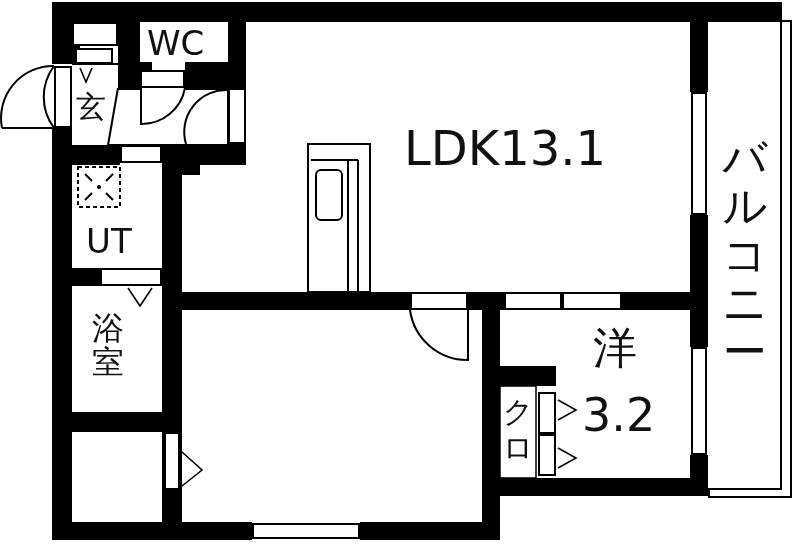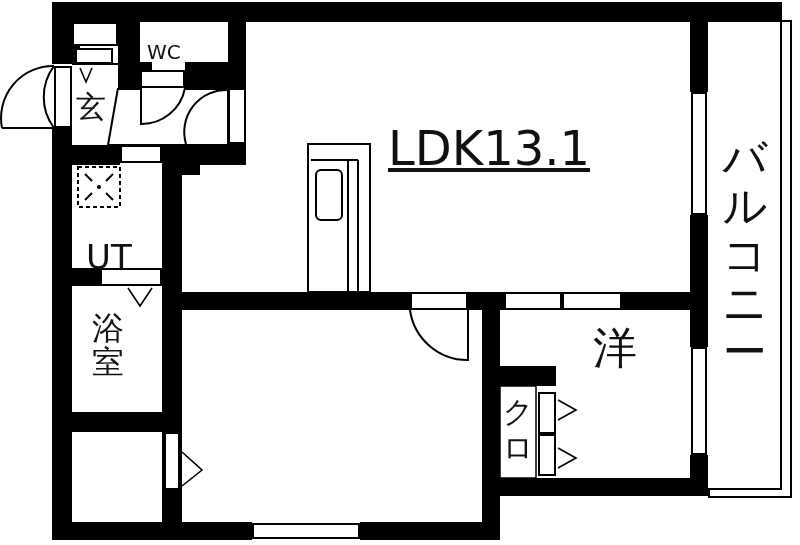--- a/index.html
+++ b/index.html
@@ -104,29 +104,30 @@
     </g>
 
     <path d="M410 310 A58 58 0 0 0 468 360 L468 310" fill="none" stroke="#000" stroke-width="2"></path>
 
     <path d="M558 400 L576 410 L558 420" fill="none" stroke="#000" stroke-width="1.6"></path>
     <path d="M558 448 L576 458 L558 468" fill="none" stroke="#000" stroke-width="1.6"></path>
 
     <rect x="500" y="386" width="36" height="92" fill="none" stroke="#000" stroke-width="1.5"></rect>
   </svg>
 
-  <div class="lbl" style="left:147px;top:42px;font-size:20px;">WC</div>
+  <div class="lbl" style="left:147px;top:26px;font-size:34px;">WC</div>
   <div class="lbl" style="left:76px;top:92px;font-size:30px;">玄</div>
-  <div class="lbl" style="left:86px;top:224px;font-size:34px;margin-top:16px;">UT</div>
+  <div class="lbl" style="left:86px;top:224px;font-size:34px;">UT</div>
   <div class="vlbl" style="left:92px;top:312px;font-size:32px;">
     <div>浴</div>
     <div>室</div>
   </div>
-  <div class="lbl" style="left:388px;top:124px;font-size:48px;text-decoration:underline;">LDK13.1</div>
+  <div class="lbl" style="left:404px;top:124px;font-size:48px;">LDK13.1</div>
   <div class="lbl" style="left:593px;top:326px;font-size:44px;">洋</div>
+  <div class="lbl" style="left:582px;top:392px;font-size:46px;">3.2</div>
   <div class="vlbl" style="left:501px;top:394px;width:34px;font-size:30px;line-height:1.2;">
     <div>ク</div>
     <div>ロ</div>
   </div>
   <div class="vlbl" style="left:720px;top:134px;width:50px;font-size:44px;line-height:1.1;">
     <div>バ</div>
     <div>ル</div>
     <div>コ</div>
     <div>ニ</div>
     <div style="writing-mode:vertical-rl;margin:0 auto;">ー</div>

